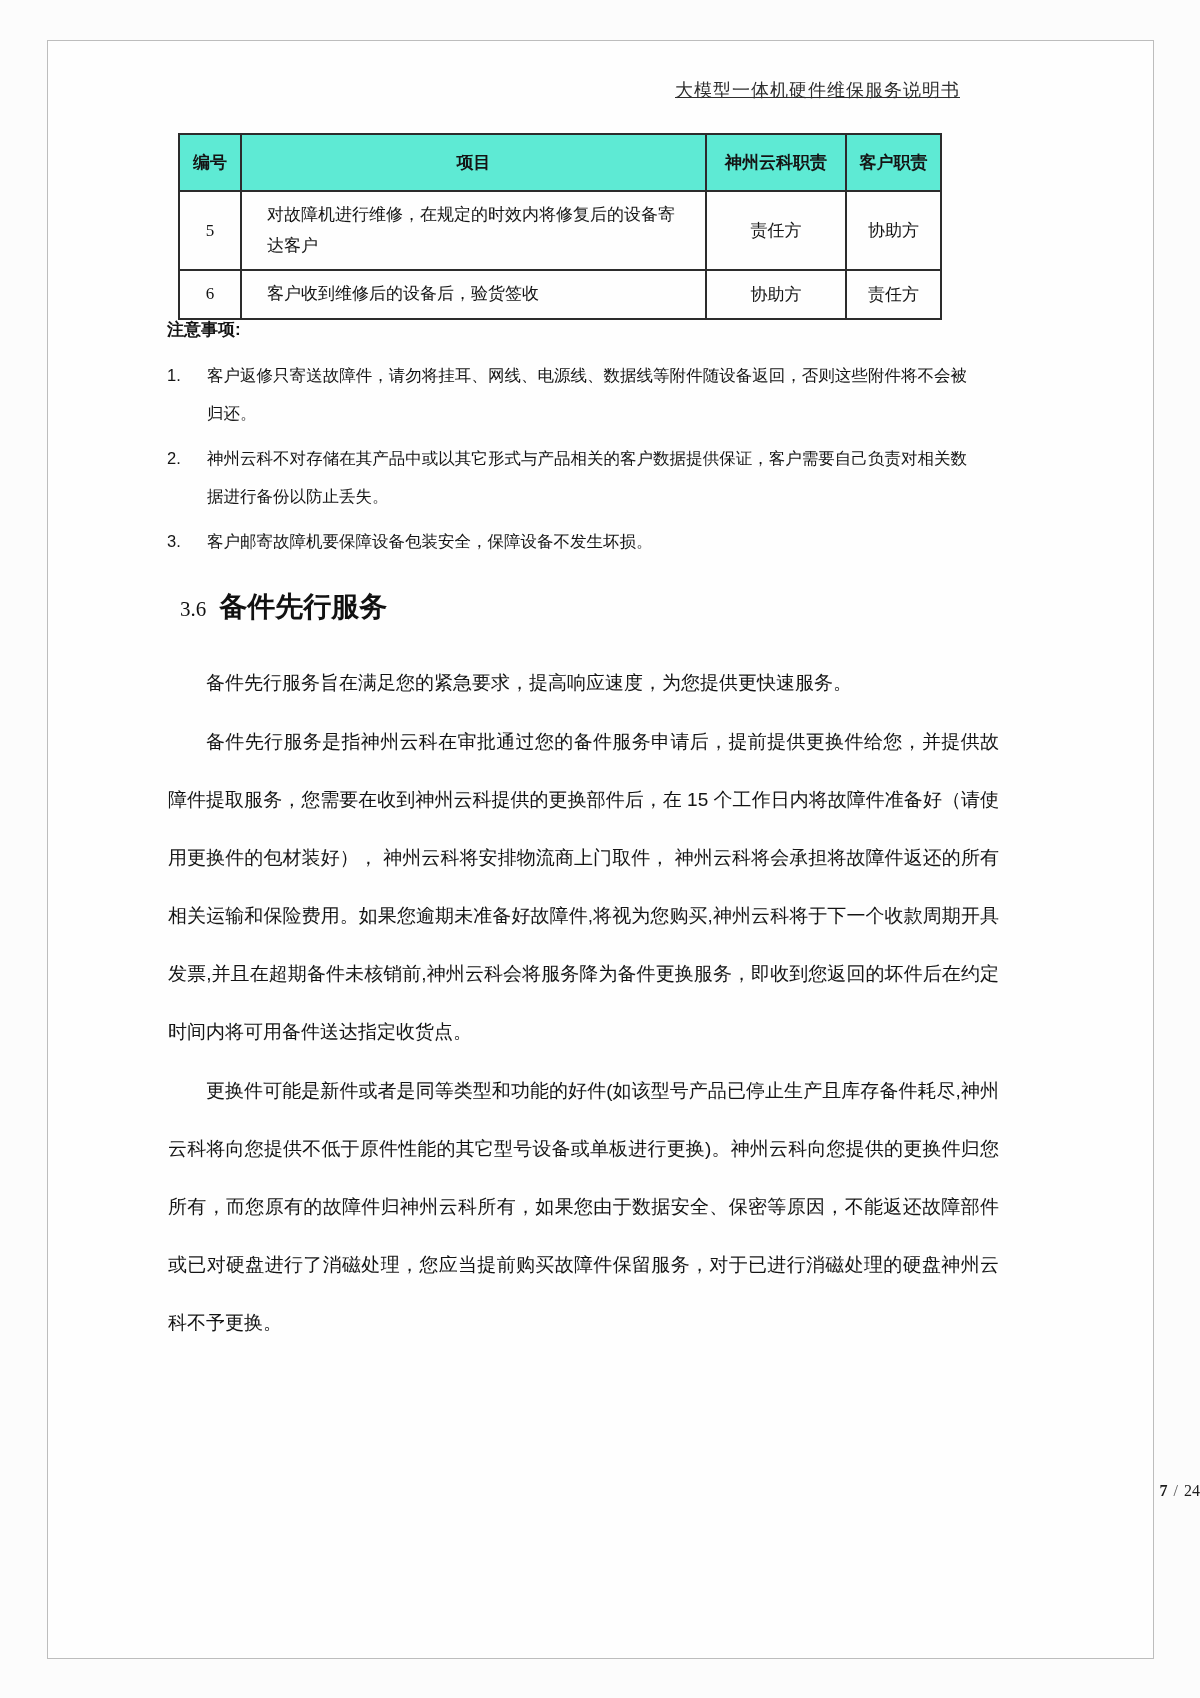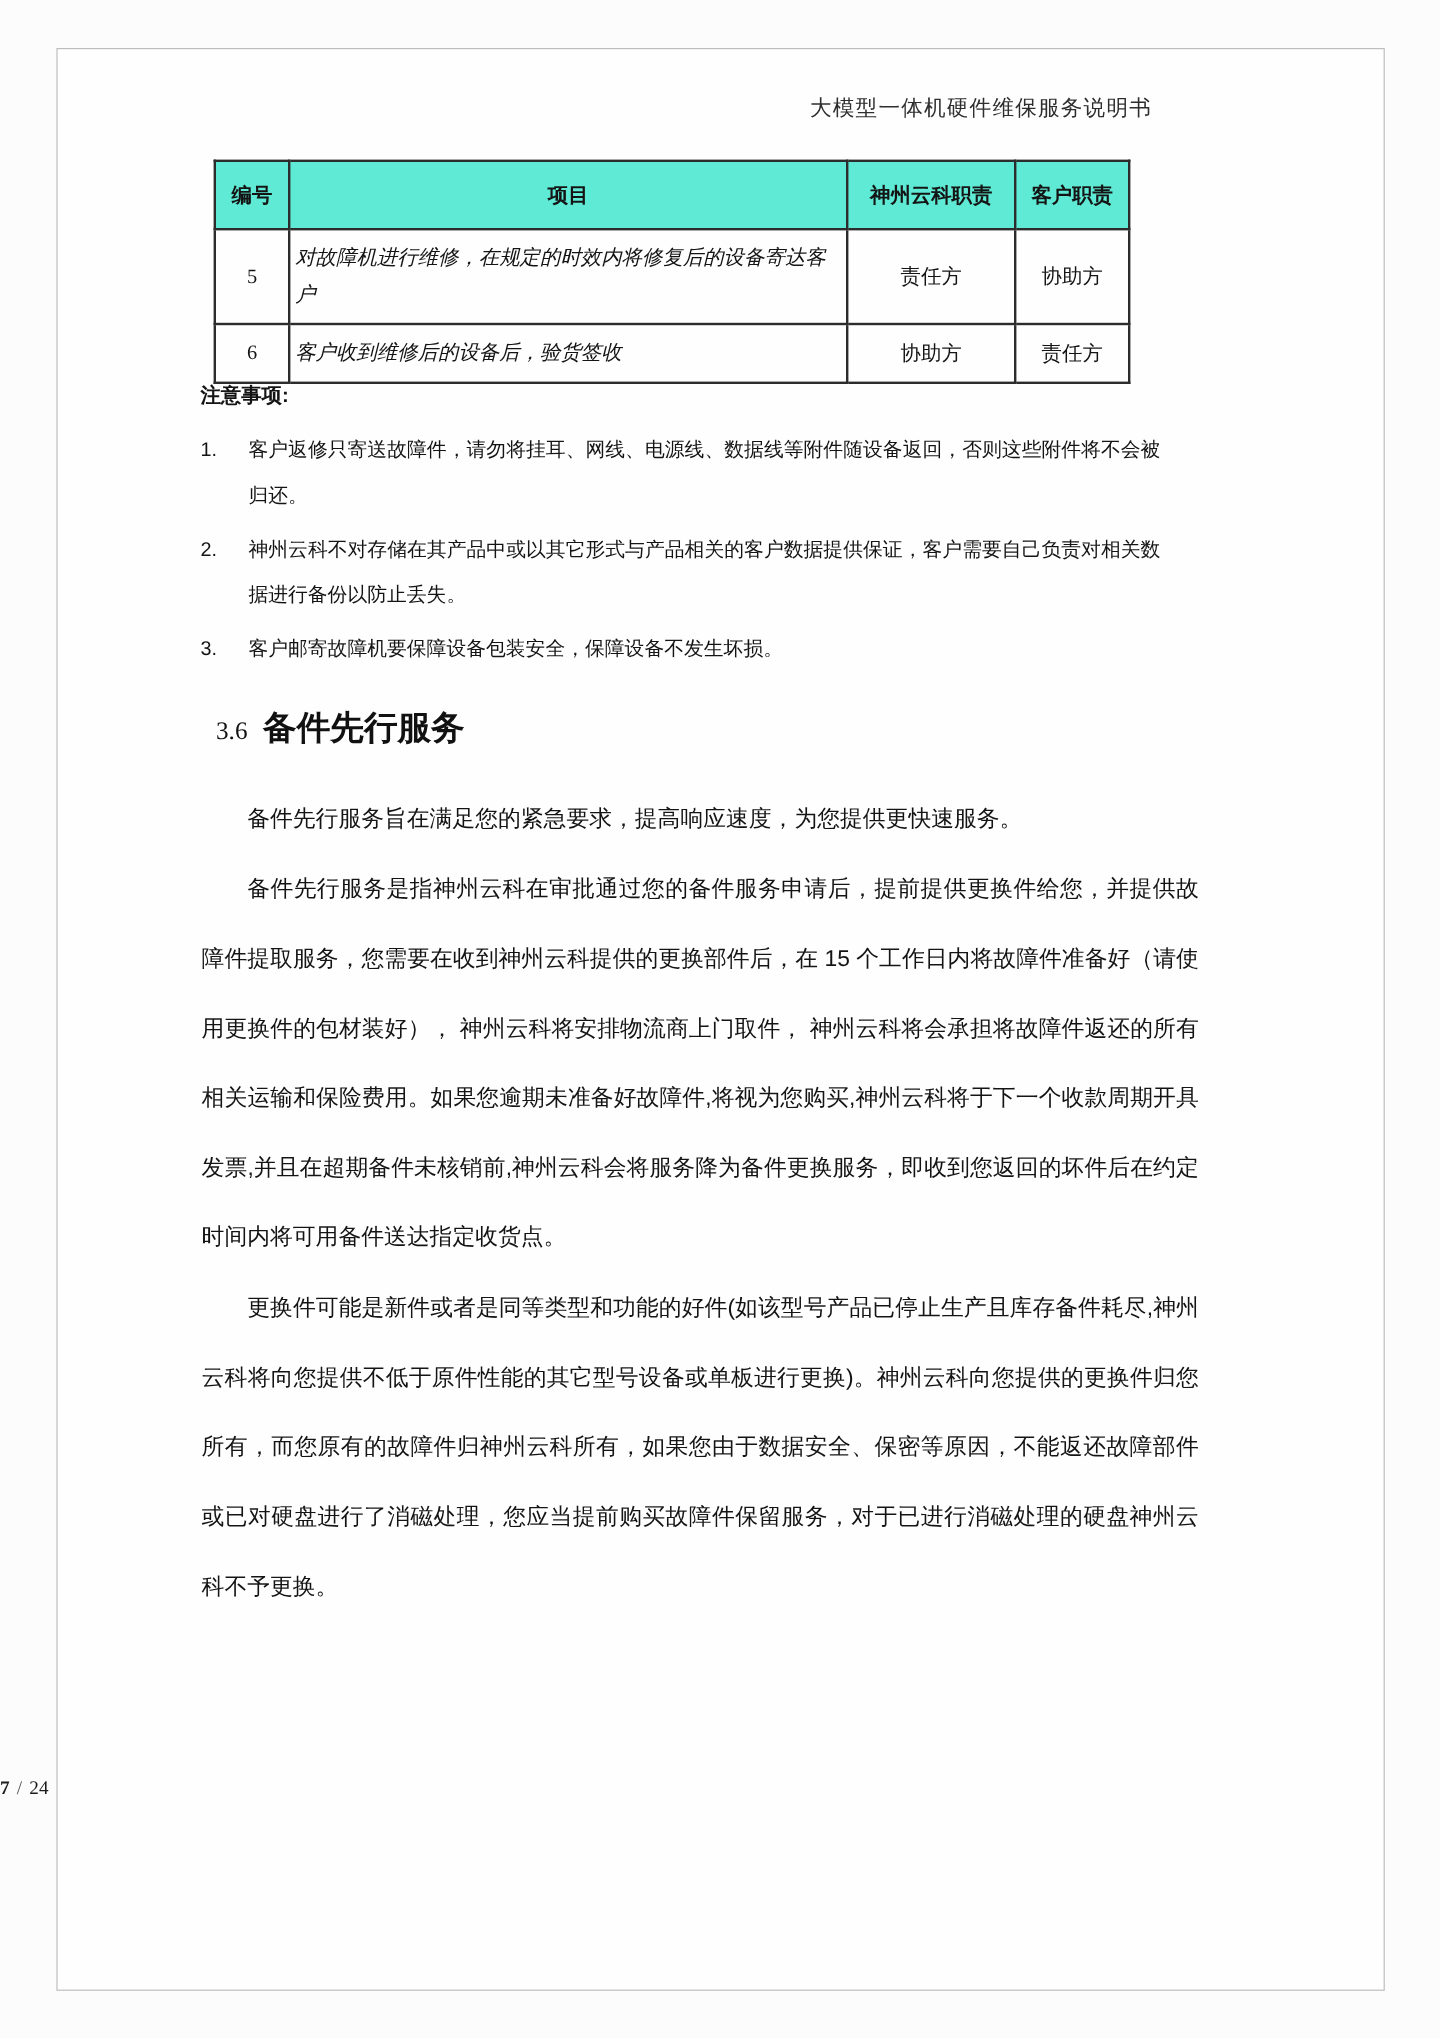--- a/index.html
+++ b/index.html
@@ -23,20 +23,21 @@
     background: #fefefe;
   }
   .header-title {
     position: absolute;
     top: 78px; left: 167px; width: 793px;
     text-align: right;
     font-family: "Liberation Serif", serif;
     font-size: 18px;
     letter-spacing: 1px;
     color: #2e2e2e;
+    text-decoration: underline;
   }
   table.svc-table {
     position: absolute;
     top: 133px; left: 178px;
     width: 762px;
     border-collapse: collapse;
     font-family: "Liberation Serif", serif;
     color: #141414;
     table-layout: fixed;
   }
@@ -54,23 +55,22 @@
     background: #5eead4;
     text-align: center;
   }
   .svc-table td {
     font-size: 17px;
     text-align: center;
     padding: 8px 6px;
   }
   .svc-table td.cell-item {
     text-align: left;
-    padding: 8px 4px;
+    padding: 8px 25px;
     line-height: 1.8;
-    font-style: italic;
   }
   .svc-table tr.row-5 td { height: 52px; }
   .svc-table tr.row-6 td { height: 30px; }
 
   .notes {
     position: absolute;
     left: 167px; top: 318px; width: 800px;
     font-family: "Liberation Sans", sans-serif;
     color: #141414;
   }
@@ -112,21 +112,21 @@
     font-size: 19px;
     line-height: 58px;
     text-align: justify;
     color: #141414;
   }
   .body-text p { margin: 1px; text-indent: 2em; }
 
   .footer {
     position: absolute;
     top: 1482px; left: 0; width: 1200px;
-    text-align: left;
+    text-align: right;
     font-family: "Liberation Serif", serif;
     font-size: 16px;
     color: #1c1c1c;
   }
   .footer .footer-current { font-weight: bold; }
   .footer .footer-sep { margin: 0 6px; color: #555; }
 </style>
 </head>
 <body>
 

